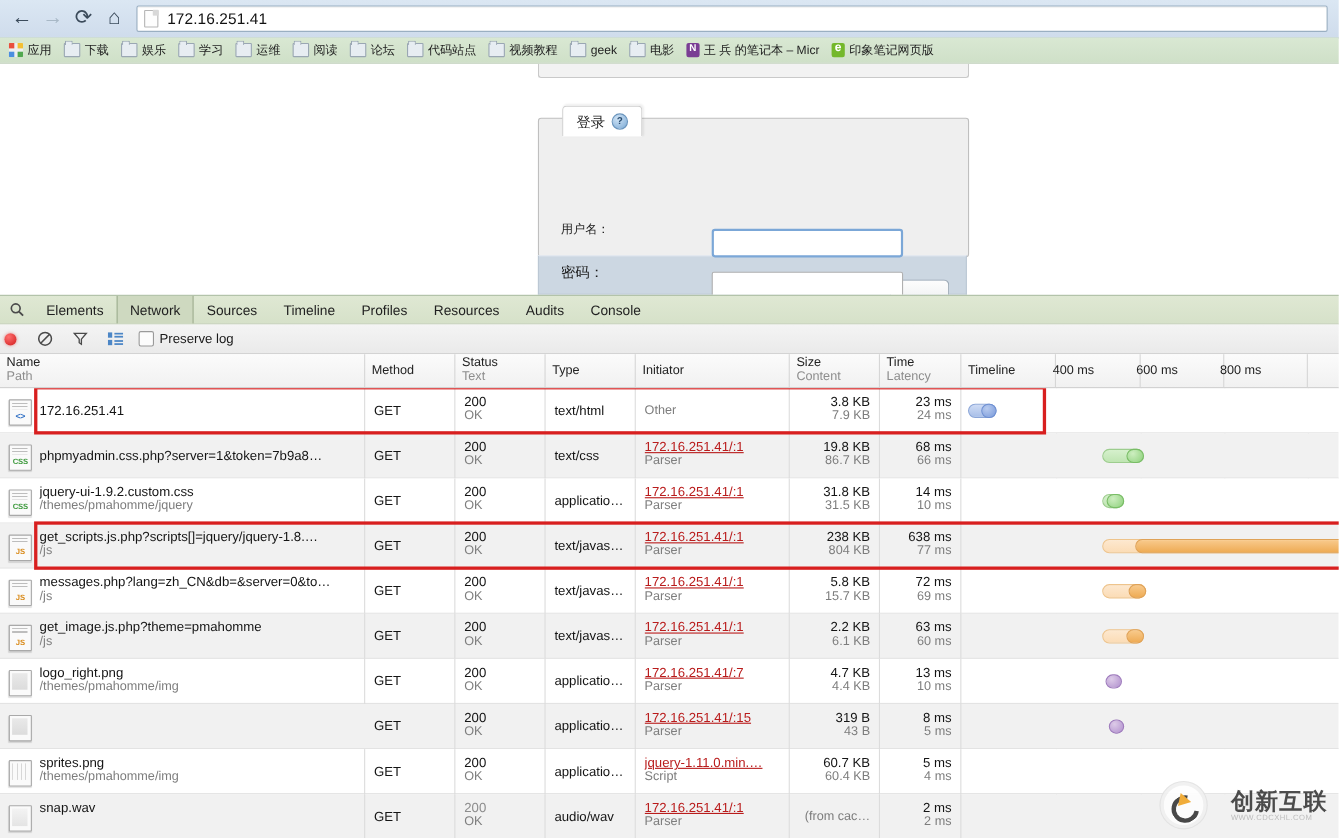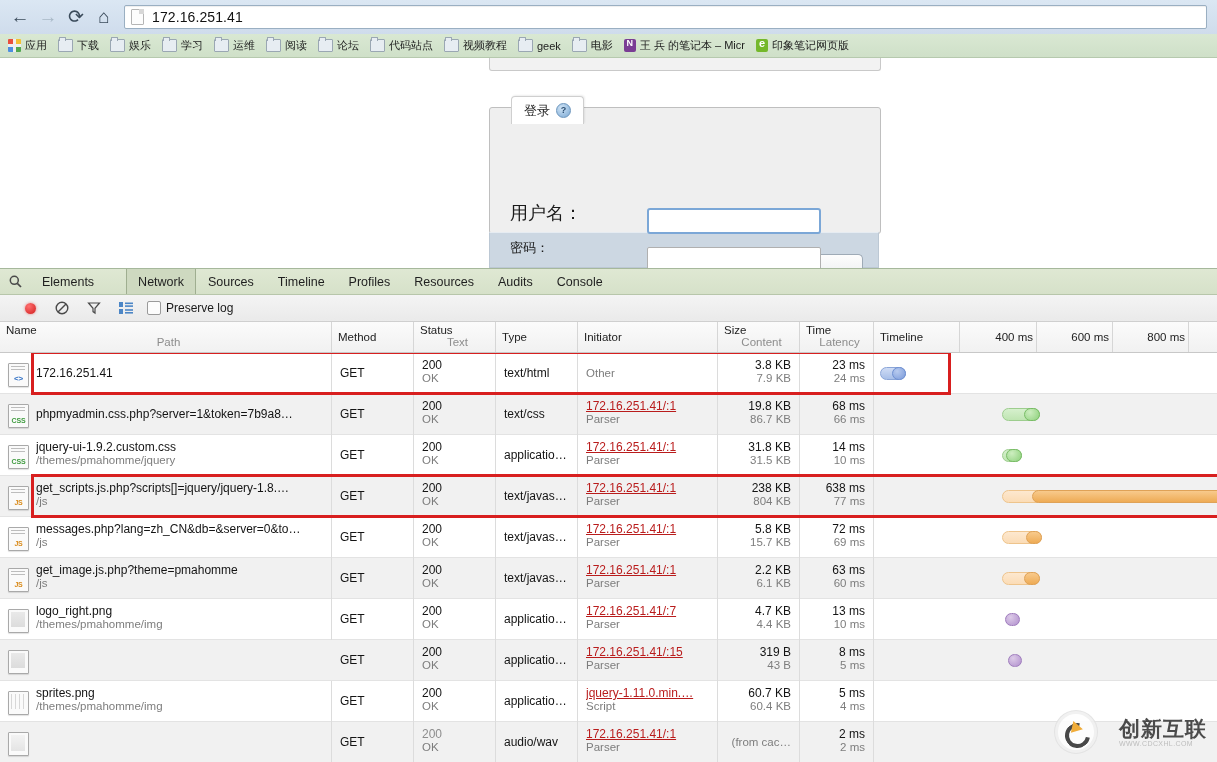--- a/index.html
+++ b/index.html
@@ -58,21 +58,21 @@
     background:#efefef;border:1px solid #bfbfbf;border-radius:3px;}
   #login-legend{position:absolute;left:511px;top:38px;height:27px;background:#fff;
     border:1px solid #cfcfcf;border-bottom:none;border-radius:4px 4px 0 0;
     padding:0 12px;display:flex;align-items:center;gap:6px;
     box-shadow:1px -1px 2px rgba(0,0,0,.07);}
   #login-legend-text{font-size:13px;color:#222;font-weight:500;}
   .help-icon{width:13px;height:13px;border-radius:50%;
     background:radial-gradient(circle at 35% 30%,#cfe3f5,#7ba9d4);
     border:1px solid #6b95bd;color:#2a4d70;font-size:9px;line-height:12px;
     text-align:center;font-weight:bold;}
-  #label-username{position:absolute;left:510px;top:143px;font-size:18px;color:#1a1a1a;}
+  #label-username{position:absolute;left:510px;top:143px;font-size:11px;color:#1a1a1a;}
   #label-password{position:absolute;left:510px;top:181px;font-size:13px;color:#1a1a1a;}
   #input-username{position:absolute;left:647px;top:150px;width:174px;height:26px;
     background:#fff;border:2px solid #7ba7d7;border-radius:3px;box-sizing:border-box;
     outline:none;font-size:13px;padding:0 4px;}
   #input-password{position:absolute;left:647px;top:189px;width:174px;height:24px;
     background:#fff;border:1px solid #b0b0b0;border-radius:2px;box-sizing:border-box;
     outline:none;font-size:13px;padding:0 4px;}
   #login-footer{position:absolute;left:489px;top:174px;width:390px;height:36px;
     background:#ccd7e2;border:1px solid #bcc8d4;border-top:1px solid #e6ecf2;
     box-sizing:border-box;}
@@ -81,38 +81,38 @@
     border-radius:5px 5px 0 0;border-bottom:none;}
 
   
   #devtools{position:absolute;left:0;top:268px;width:1217px;height:494px;
     background:#fff;border-top:1px solid #a6b89c;}
   #dt-tabbar{height:25px;background:linear-gradient(#dfe8d3,#d6e1c9);
     border-bottom:1px solid #b7c6aa;display:flex;align-items:stretch;}
   #dt-search-icon{width:30px;display:flex;align-items:center;justify-content:center;color:#4a4a4a;}
   .dt-tab{display:flex;align-items:center;padding:0 11px;font-size:12.5px;color:#1f1f1f;
     cursor:default;border-left:1px solid transparent;border-right:1px solid transparent;}
-  .dt-tab.active{background:#ced9c0;border-left:1px solid #9fae90;border-right:1px solid #9fae90;margin-left:20px;}
+  .dt-tab.active{background:#ced9c0;border-left:1px solid #9fae90;border-right:1px solid #9fae90;}
 
   #dt-toolbar{height:26px;background:linear-gradient(#f4f4f4,#eaeaea);
-    border-bottom:1px solid #cfcfcf;display:flex;align-items:center;padding-left:21px;gap:14px;}
+    border-bottom:1px solid #cfcfcf;display:flex;align-items:center;padding-left:0;gap:14px;}
   .tb-icon{width:18px;height:18px;display:flex;align-items:center;justify-content:center;cursor:default;}
   .rec-dot{width:11px;height:11px;border-radius:50%;background:radial-gradient(circle at 35% 30%,#ff6f6f,#d11c1c);
     box-shadow:0 0 3px rgba(220,40,40,.55);}
   .preserve-wrap{display:flex;align-items:center;gap:5px;font-size:12px;color:#1a1a1a;margin-left:-2px;}
   .chk{width:12px;height:12px;border:1px solid #9a9a9a;border-radius:2px;background:#fcfcfc;}
 
   
   #net-head{position:relative;height:30px;background:linear-gradient(#fbfbfb,#f1f1f1);
     border-bottom:1px solid #c8c8c8;}
   .hcell{position:absolute;top:0;height:30px;box-sizing:border-box;
     border-right:1px solid #d6d6d6;padding:2px 0 0 6px;}
   .hcell .h1{font-size:11.5px;color:#222;line-height:12px;}
-  .hcell .h2{font-size:11.5px;color:#8d8d8d;line-height:12px;text-align:center;}
-  .tick{position:absolute;top:9px;font-size:11.5px;color:#222;text-align:right;}
+  .hcell .h2{font-size:11.5px;color:#8d8d8d;line-height:12px;}
+  .tick{position:absolute;top:9px;font-size:11.5px;color:#222;}
 
   #net-body{position:relative;height:413px;overflow:hidden;}
   .row{position:absolute;left:0;width:1217px;height:41px;box-sizing:border-box;
     border-bottom:1px solid #e3e3e3;}
   .row.odd{background:#ffffff;}
   .row.even{background:#f1f1f1;}
   .cell{position:absolute;top:0;height:41px;box-sizing:border-box;border-right:1px solid #dcdcdc;
     overflow:hidden;}
   .c-name{left:0;width:332px;padding-left:36px;}
   .c-method{left:332px;width:82px;}
@@ -687,20 +687,21 @@
         <div class="l2">4 ms</div>
       </div>
       <div class="cell c-tl"></div>
     </div>
 
     <div class="row even" style="top:369px;">
       <div class="file-icon plain">
           <span class="lines"></span>
         </div>
       <div class="cell c-name">
+        <div class="l1 pad">snap.wav</div>
       </div>
       <div class="cell c-method ctr">
           <div class="l1 mid">GET</div>
         </div>
       <div class="cell c-status ctr">
         <div class="l1 pad" style="color:#8d8d8d">200</div>
         <div class="l2">OK</div>
       </div>
       <div class="cell c-type ctr">
           <div class="l1 mid">audio/wav</div>

